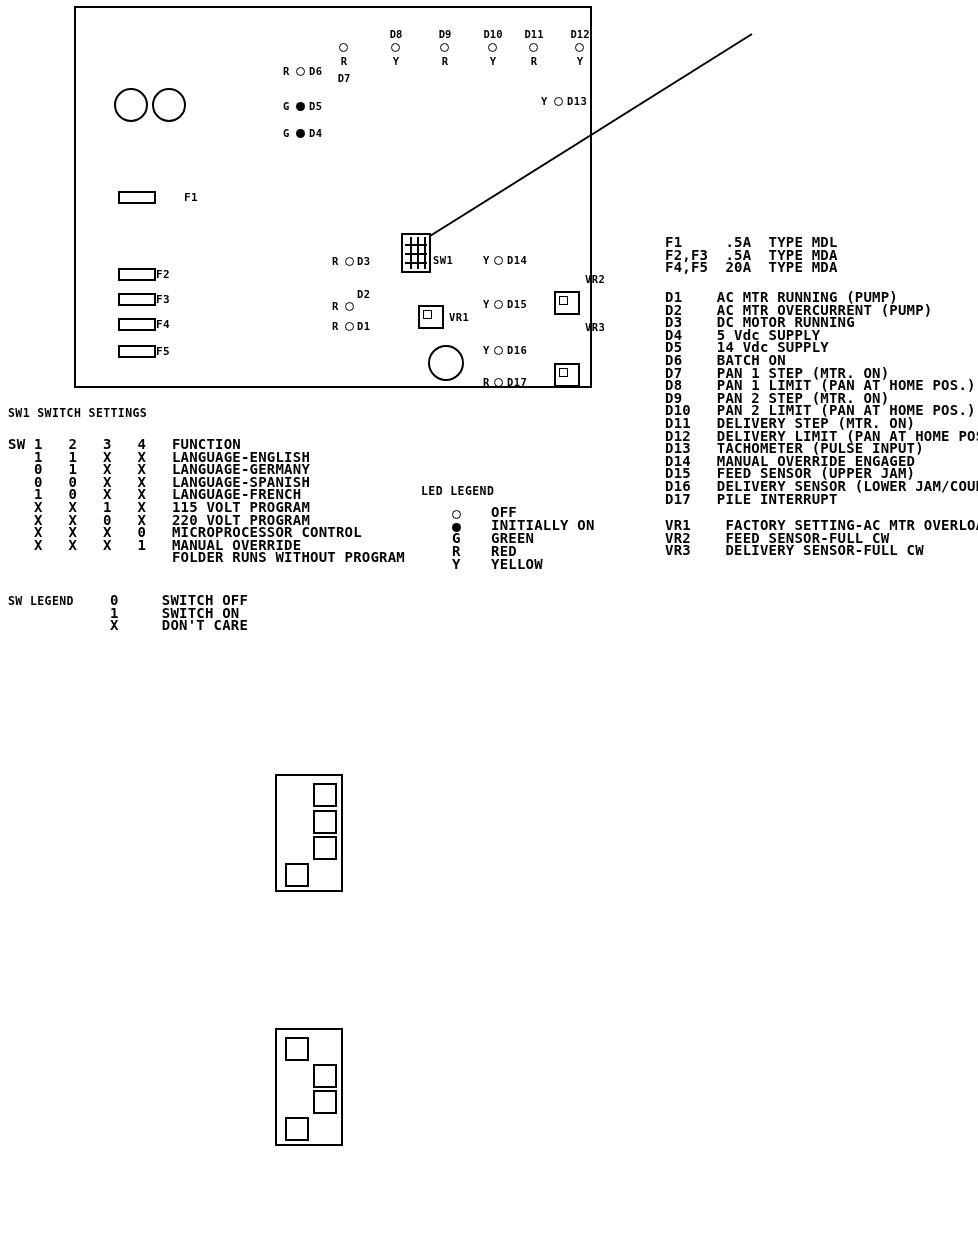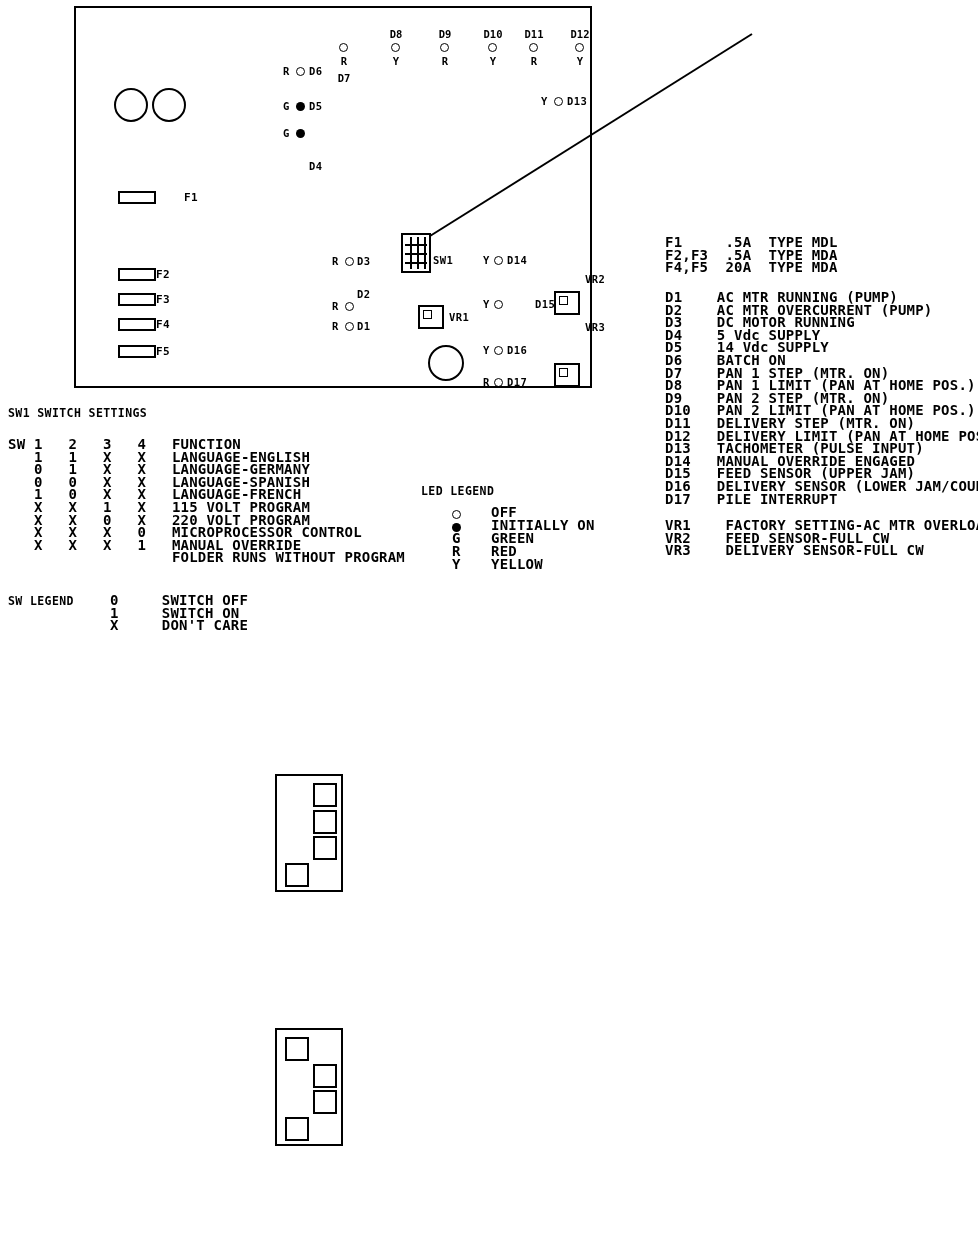--- a/index.html
+++ b/index.html
@@ -185,21 +185,21 @@
 <div class="abs tiny" style="left:283px; top:65px;">R</div>
 <div class="abs led-open" style="left:296px; top:67px;"></div>
 <div class="abs tiny" style="left:309px; top:65px;">D6</div>
 
 <div class="abs tiny" style="left:283px; top:100px;">G</div>
 <div class="abs led-filled" style="left:296px; top:102px;"></div>
 <div class="abs tiny" style="left:309px; top:100px;">D5</div>
 
 <div class="abs tiny" style="left:283px; top:127px;">G</div>
 <div class="abs led-filled" style="left:296px; top:129px;"></div>
-<div class="abs tiny" style="left:309px; top:127px;margin-top:33px;">D4</div>
+<div class="abs tiny" style="left:309px; top:127px;">D4</div>
 
 <div class="abs tiny" style="left:541px; top:95px;">Y</div>
 <div class="abs led-open" style="left:554px; top:97px;"></div>
 <div class="abs tiny" style="left:567px; top:95px;text-align:right;">D13</div>
 
 <div class="abs tiny" style="left:332px; top:255px;">R</div>
 <div class="abs led-open" style="left:345px; top:257px;"></div>
 <div class="abs tiny" style="left:357px; top:255px;">D3</div>
 
 <div class="abs tiny" style="left:332px; top:300px;">R</div>
@@ -209,21 +209,21 @@
 <div class="abs tiny" style="left:332px; top:320px;">R</div>
 <div class="abs led-open" style="left:345px; top:322px;"></div>
 <div class="abs tiny" style="left:357px; top:320px;">D1</div>
 
 <div class="abs tiny" style="left:483px; top:254px;">Y</div>
 <div class="abs led-open" style="left:494px; top:256px;"></div>
 <div class="abs tiny" style="left:507px; top:254px;">D14</div>
 
 <div class="abs tiny" style="left:483px; top:298px;">Y</div>
 <div class="abs led-open" style="left:494px; top:300px;"></div>
-<div class="abs tiny" style="left:535px; top:298px;">D15</div>
+<div class="abs tiny" style="left:507px; top:298px;">D15</div>
 
 <div class="abs tiny" style="left:483px; top:344px;">Y</div>
 <div class="abs led-open" style="left:494px; top:346px;"></div>
 <div class="abs tiny" style="left:507px; top:344px;">D16</div>
 
 <div class="abs tiny" style="left:483px; top:376px;">R</div>
 <div class="abs led-open" style="left:494px; top:378px;"></div>
 <div class="abs tiny" style="left:507px; top:376px;">D17</div>
 
 <div class="abs" id="sw1" style="left:401px; top:233px;">

